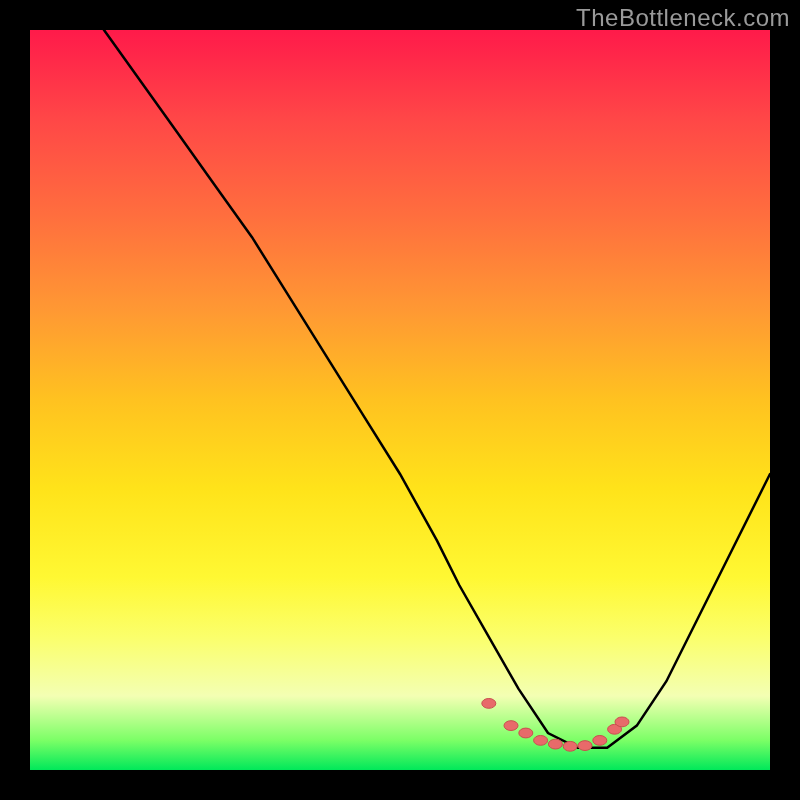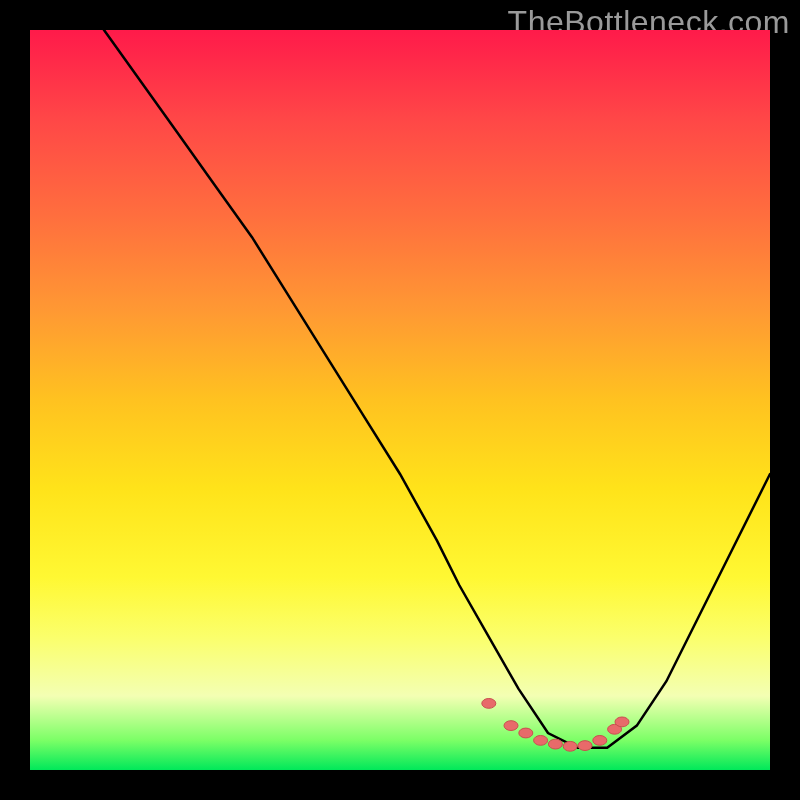--- a/index.html
+++ b/index.html
@@ -46,21 +46,21 @@
     width: 740px;
     height: 740px;
     overflow: visible;
   }
   .watermark {
     position: absolute;
     top: 4px;
     right: 10px;
     color: #9a9a9a;
     font-family: Arial, Helvetica, sans-serif;
-    font-size: 32px;
+    font-size: 24px;
     letter-spacing: 0.5px;
   }
 </style>
 </head>
 <body>
 
 <div class="frame">
 
   <div class="watermark">TheBottleneck.com</div>
 

